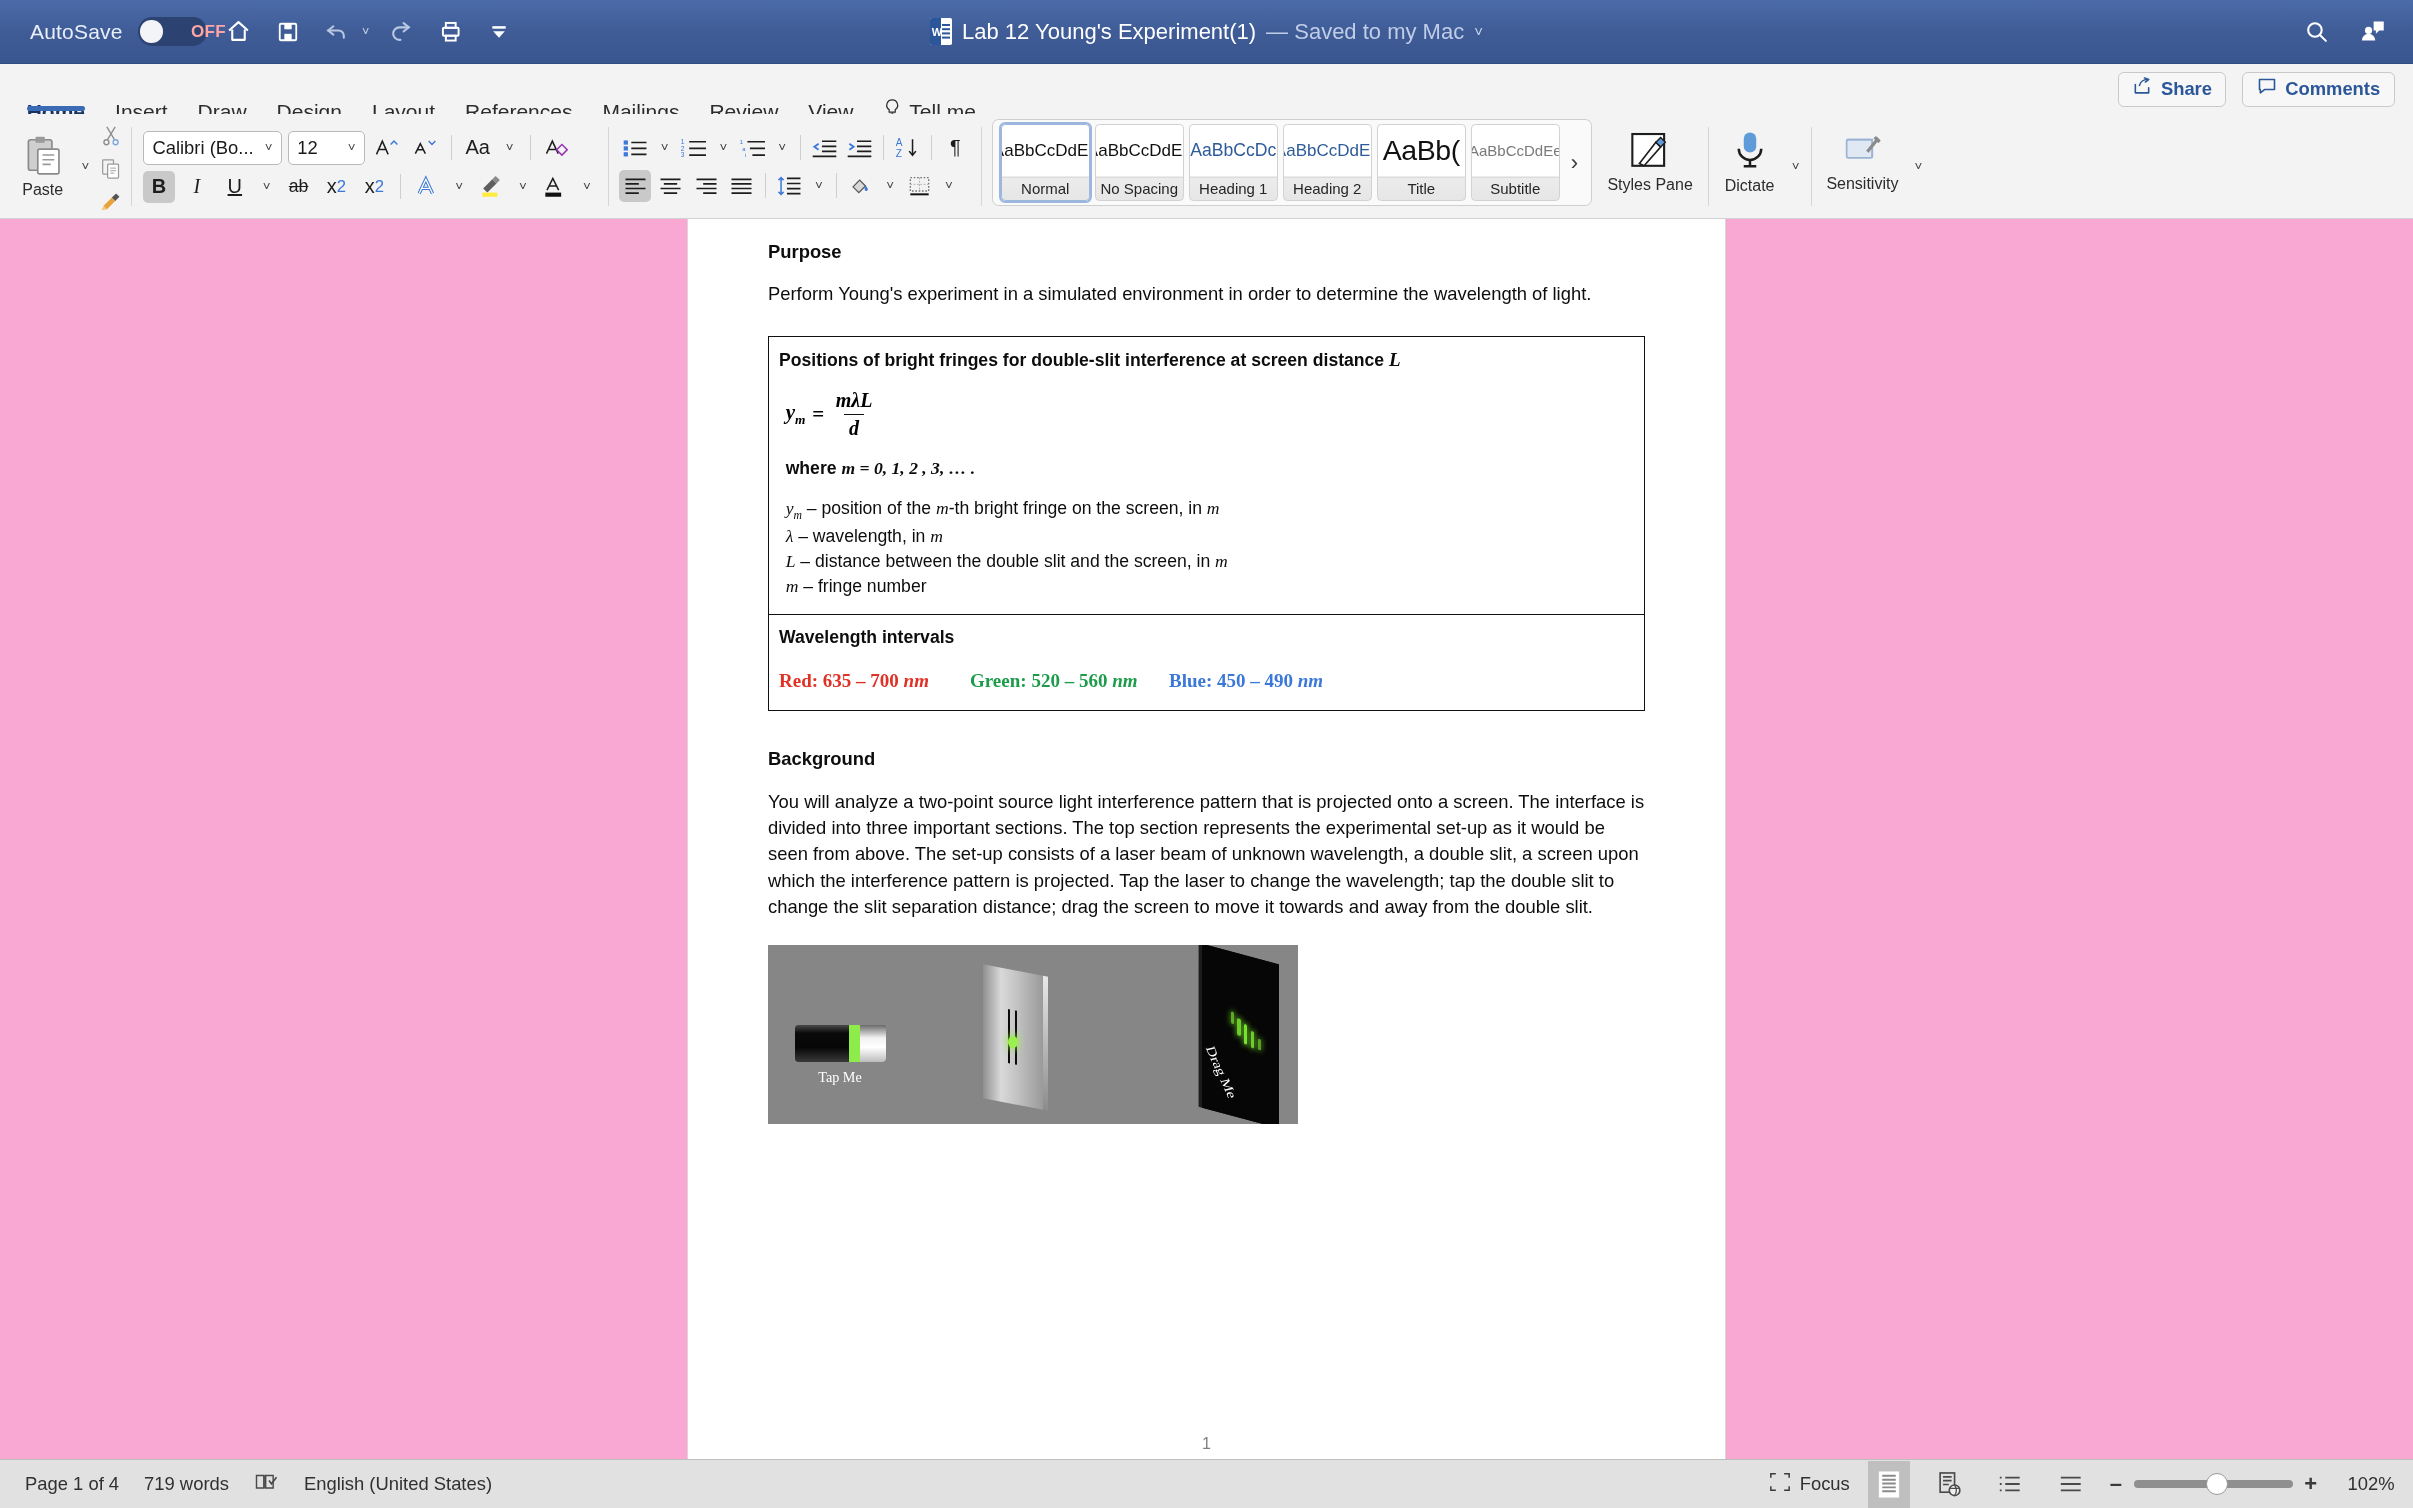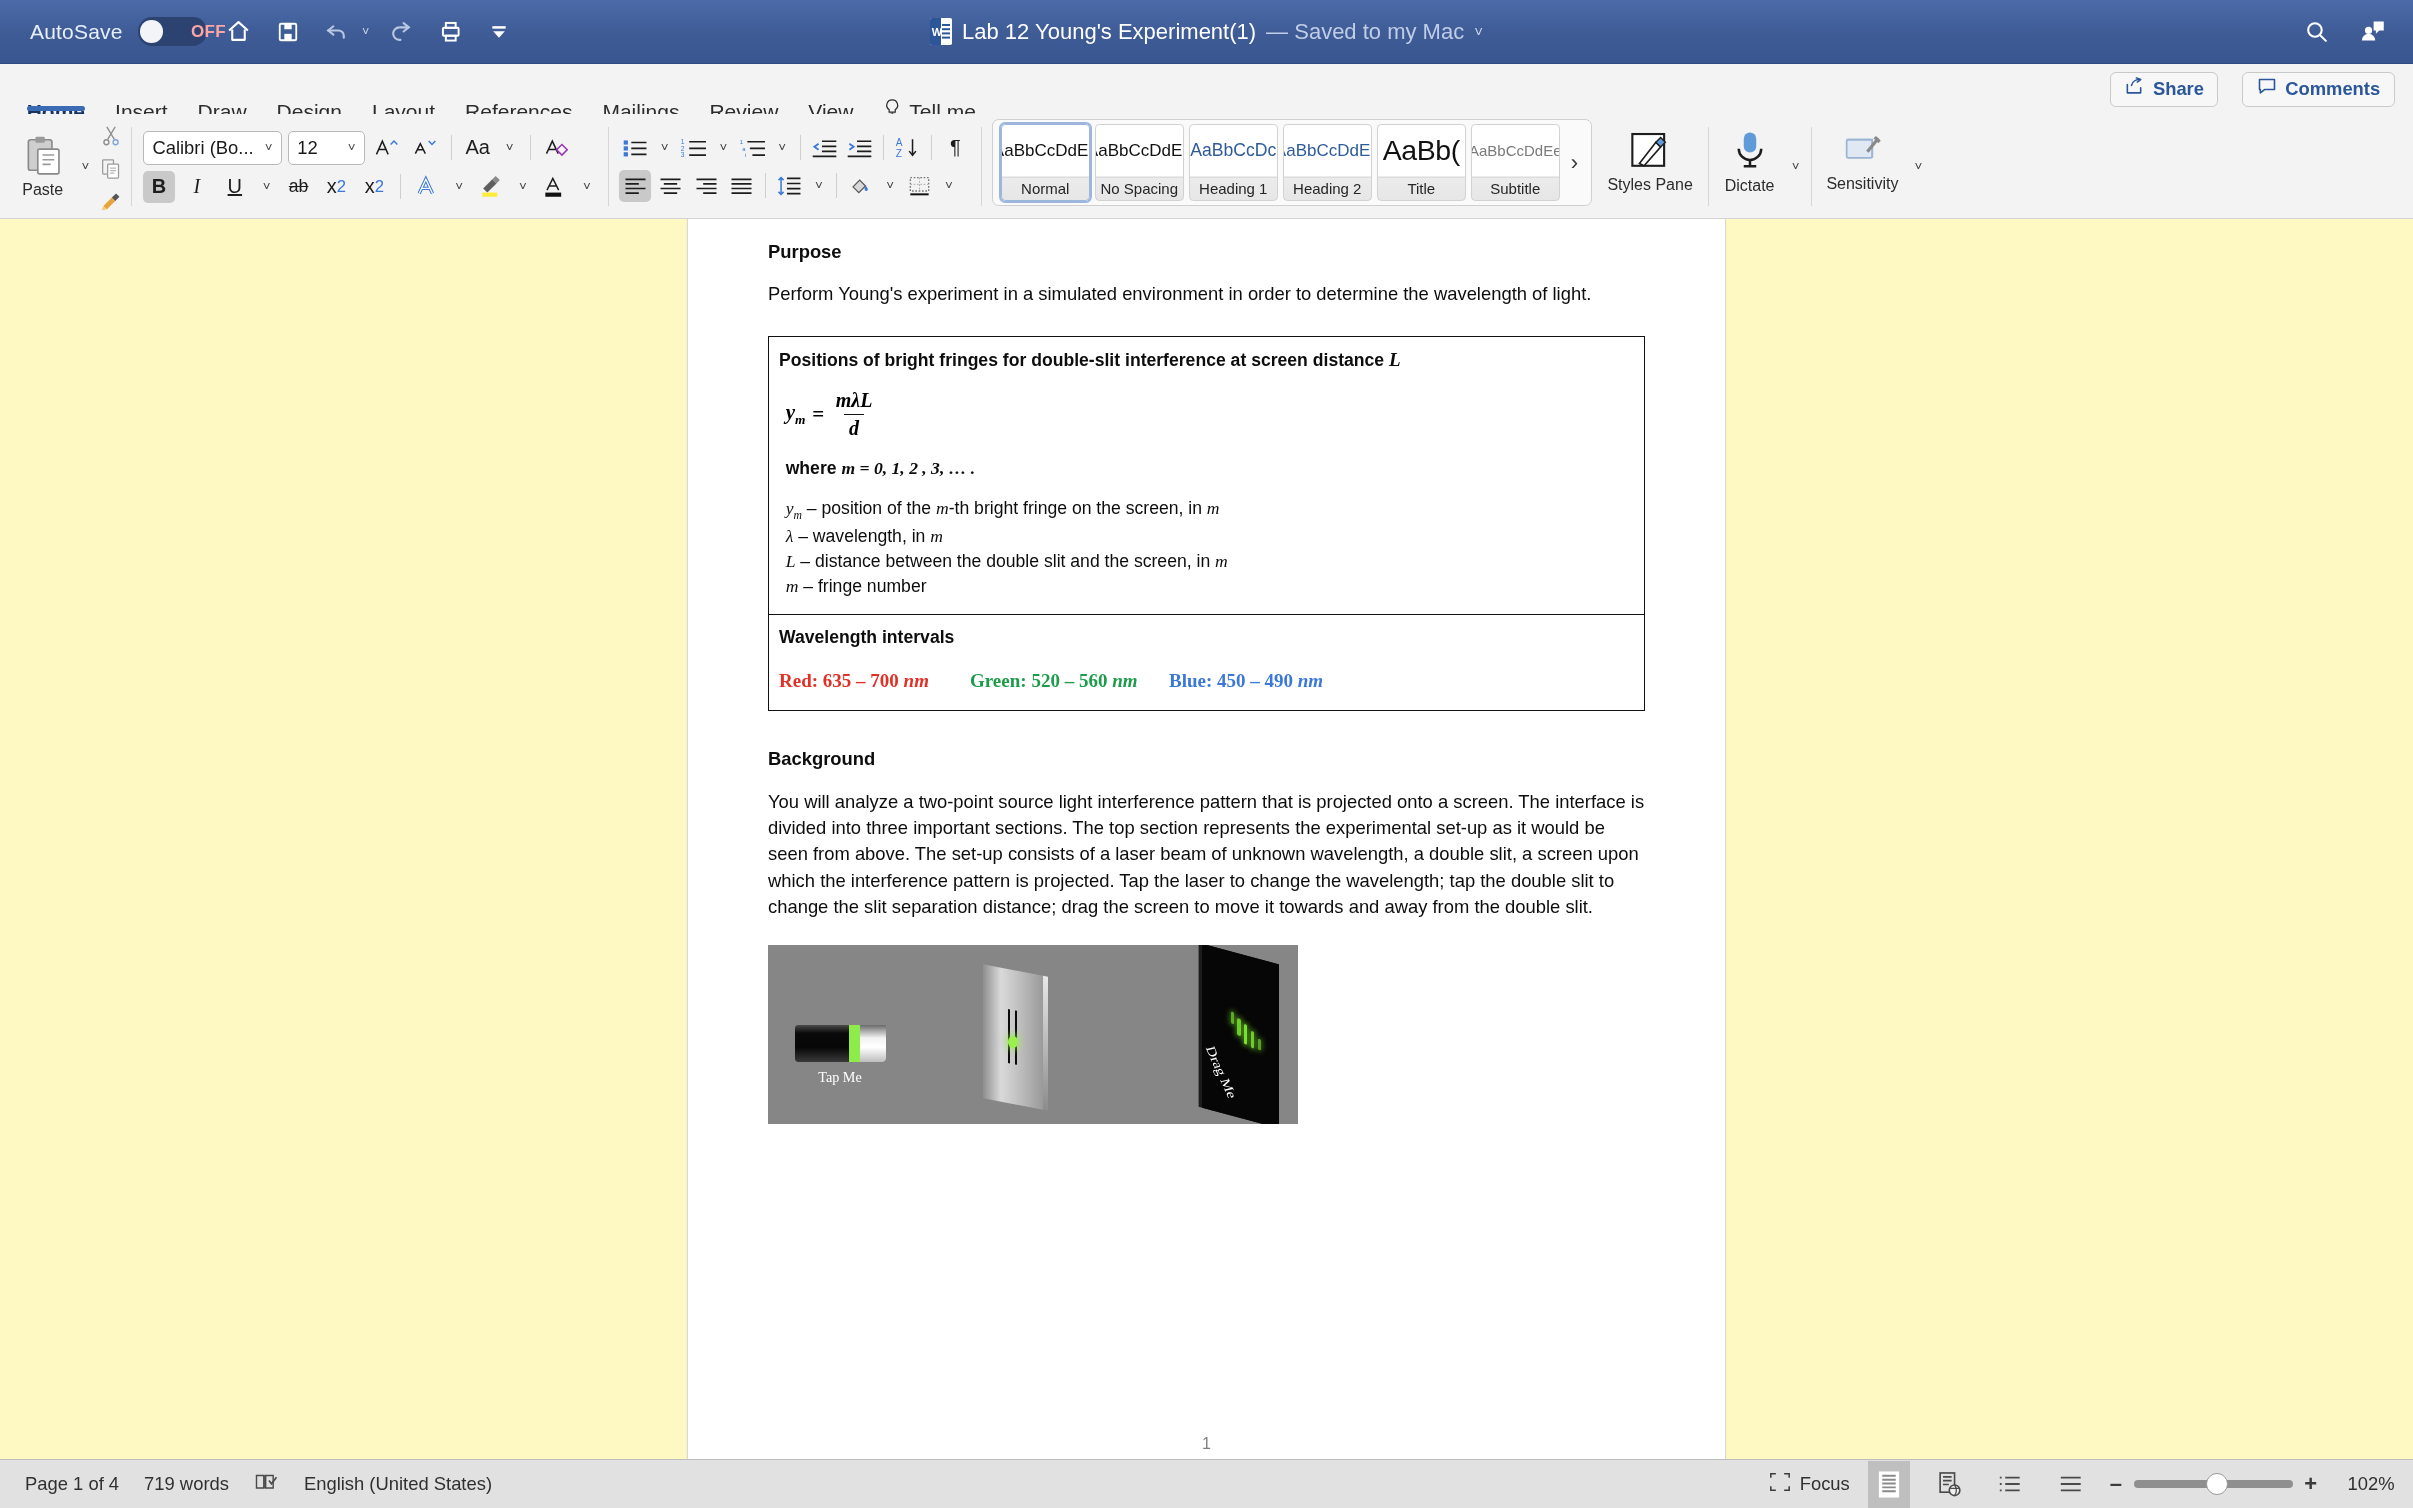--- a/index.html
+++ b/index.html
@@ -76,21 +76,21 @@
     font-size: 21px; color: #2c2c2c; position: relative;
   }
   .tab.active { font-weight: bold; color: #18345e; }
   .tab.active::after {
     content: ""; position: absolute; left: 15px; right: 15px; bottom: 3.4px;
     height: 4.2px; border-radius: 2.5px; background: #3b6bb5;
   }
   .tab.tellme { gap: 7.5px; }
   .ribbon-right {
     position: absolute; right: 18.4px; top: 0; bottom: 0;
-    display: flex; align-items: center; gap: 24px;
+    display: flex; align-items: center; gap: 16px;
   }
   .pill-btn {
     display: flex; align-items: center; gap: 8.4px;
     border: 0.8px solid #c9c9c9; border-radius: 5.9px;
     background: #f7f7f7; height: 35px; padding: 0 13.4px;
     color: #2b579a; font-size: 18.4px; font-weight: bold;
   }
 
   
   .ribbon {
@@ -166,21 +166,21 @@
   .big-btn {
     display: flex; flex-direction: column; align-items: center; justify-content: center;
     gap: 3.4px; padding: 0 10px; height: 87px; min-width: 72px;
   }
   .big-btn-label { font-size: 16px; color: #2c2c2c; text-align: center; line-height: 1.15; }
 
   
   .doc-area {
     position: relative;
     height: calc(1508px - 64px - 50px - 105px - 49px);
-    background: #fef9c3;
+    background: #f9a8d4;
     overflow: hidden;
   }
   .page {
     position: absolute; left: 687px; top: 0; width: 1039px;
     background: #ffffff;
     border: 0.8px solid #d8d8d8; border-top: none;
     box-shadow: 0 0.8px 1.7px rgba(0,0,0,.06);
     height: 1274px;
     padding: 0 80px;
   }

